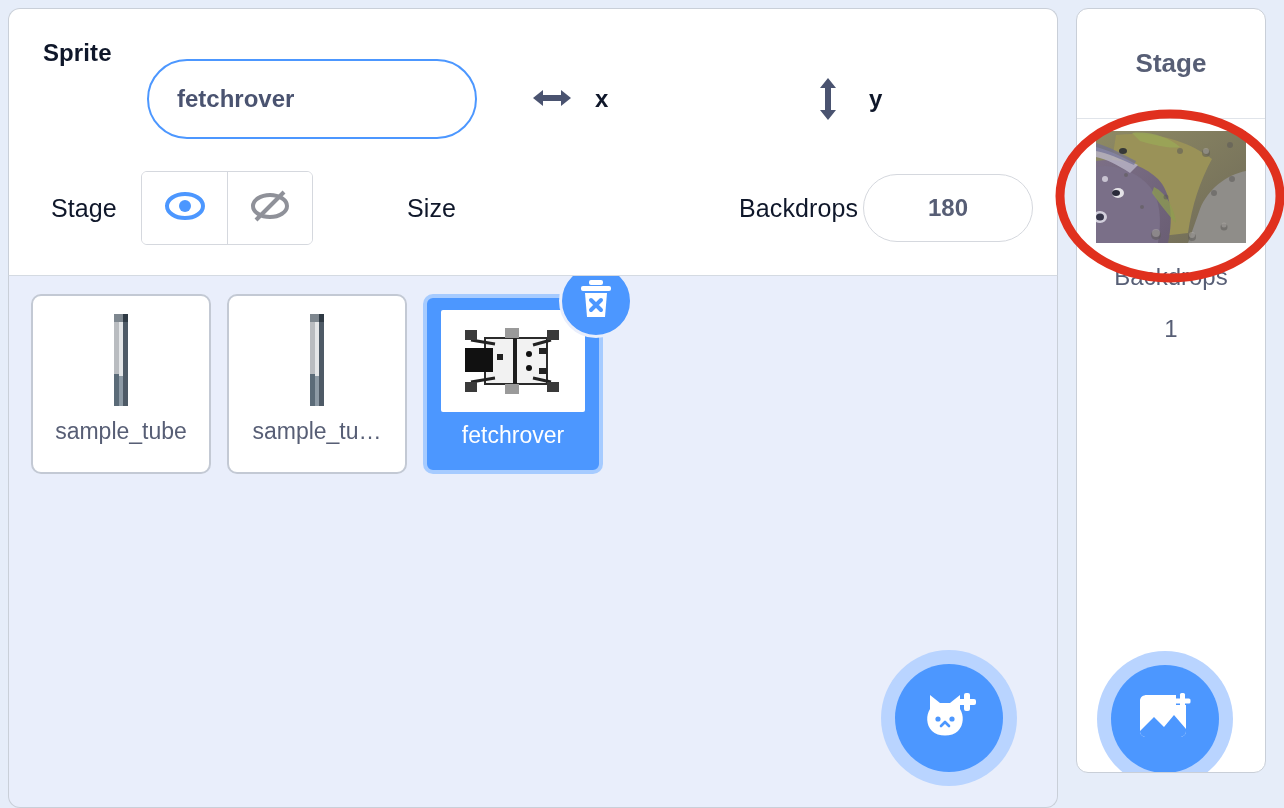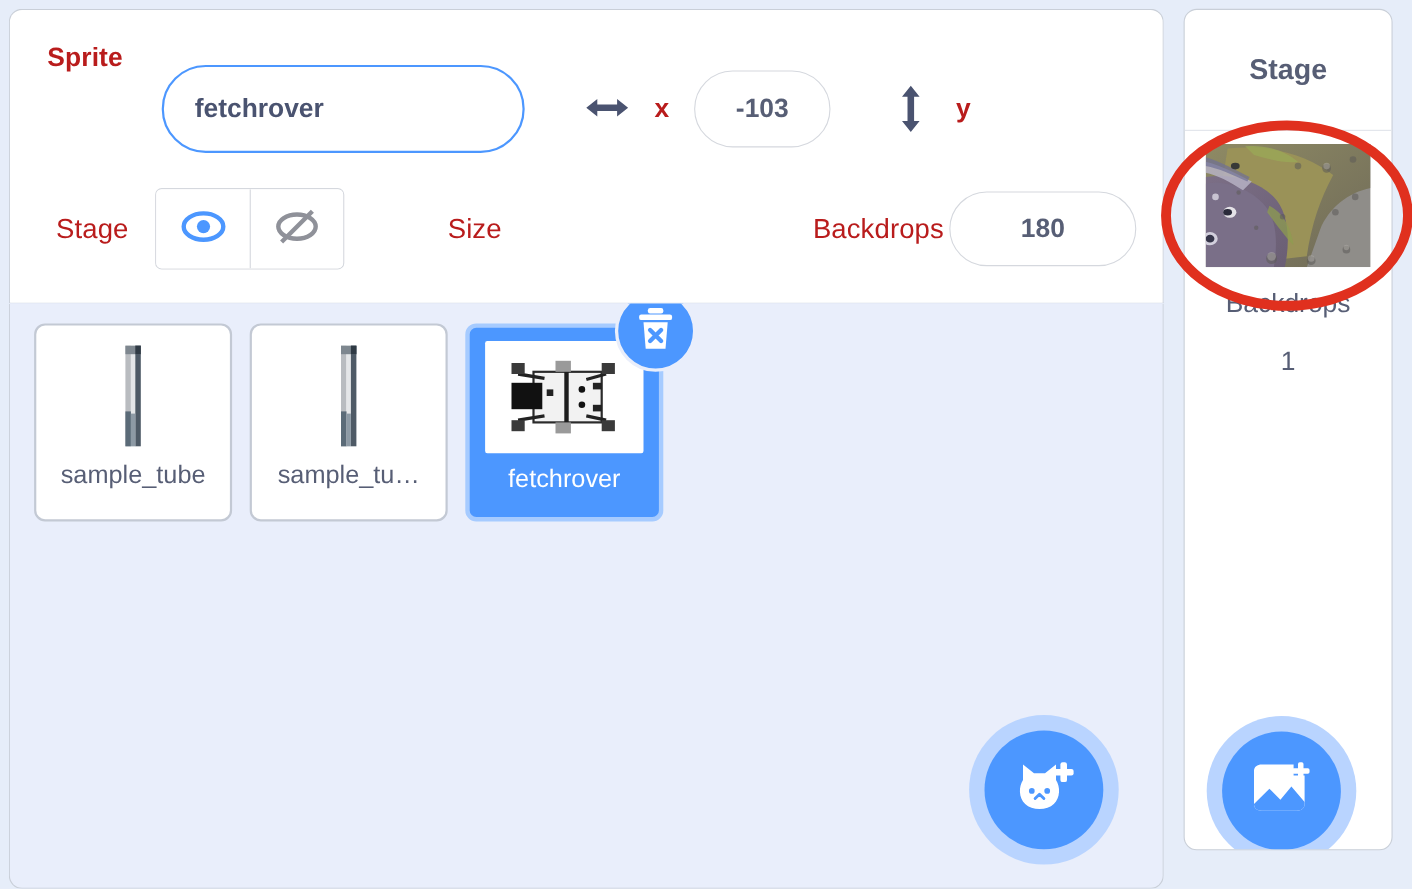--- a/index.html
+++ b/index.html
@@ -24,21 +24,21 @@
     width: 1050px; height: 268px;
     background: #ffffff;
     border: 1px solid #c9cfd8;
     border-bottom: 1px solid #d4dae2;
     border-radius: 12px 12px 0 0;
   }
 
   .info-row { position: absolute; display: flex; align-items: center; }
 
   .info-label {
-    color: #b91c1c;
+    color: #0f172a;
     font-weight: bold;
     font-size: 24px;
     letter-spacing: .1px;
   }
   .info-label.thin { font-weight: normal; }
 
   .pill {
     background: #ffffff;
     border: 1px solid #d5d8de;
     border-radius: 999px;
@@ -210,21 +210,20 @@
       <input class="pill name" type="text" style="position: absolute; left: 138px; top: 50px; width: 330px; height: 80px;" value="fetchrover">
 
       <span style="position:absolute; left:522px; top:74px; width:40px; height:30px;">
         <svg width="42" height="30" viewBox="0 0 42 30">
           <g fill="#4a5370">
             <path d="M2 15 L12 7 L12 12 L30 12 L30 7 L40 15 L30 23 L30 18 L12 18 L12 23 Z"></path>
           </g>
         </svg>
       </span>
       <span class="info-label" style="position:absolute; left:586px; top:76px;">x</span>
-      <input class="pill" type="text" style="position: absolute; left: 622px; top: 55px; width: 124px; height: 70px; text-align: center;" value="-103">
 
       <span style="position:absolute; left:806px; top:68px; width:26px; height:44px;">
         <svg width="26" height="44" viewBox="0 0 26 44">
           <g fill="#4a5370">
             <path d="M13 1 L21 11 L16 11 L16 33 L21 33 L13 43 L5 33 L10 33 L10 11 L5 11 Z"></path>
           </g>
         </svg>
       </span>
       <span class="info-label" style="position:absolute; left:860px; top:76px;">y</span>
 

